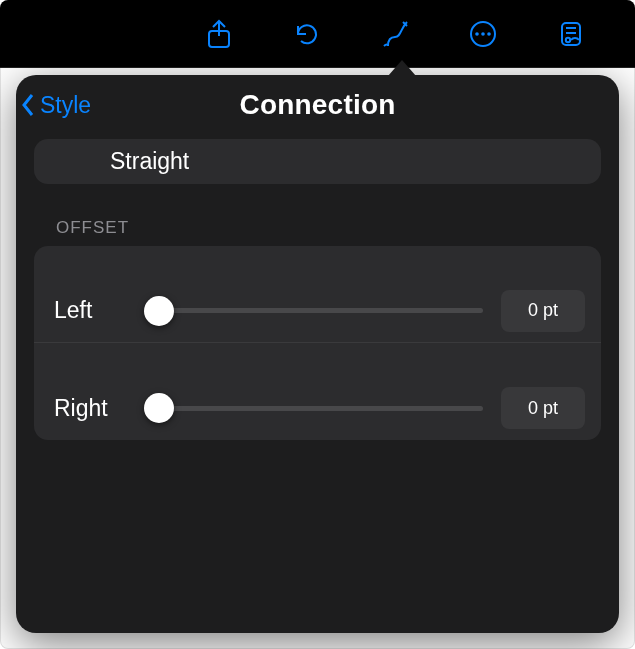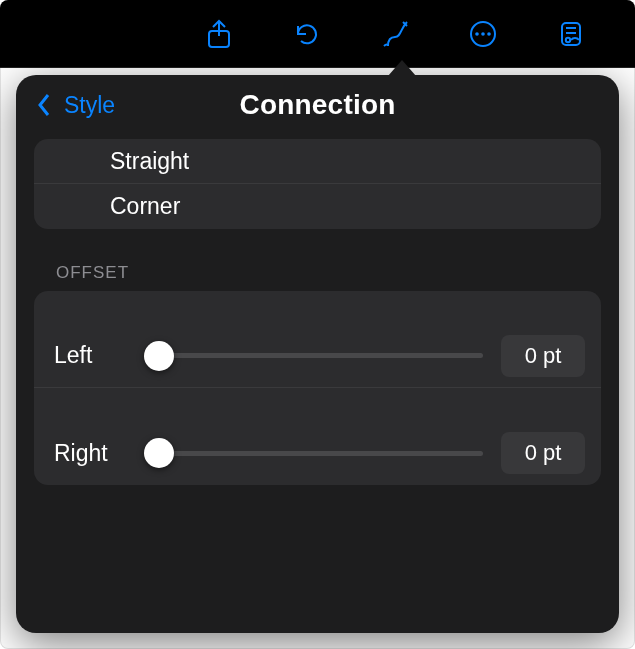--- a/index.html
+++ b/index.html
@@ -88,25 +88,25 @@
     justify-content: center;
   }
   .pop-title {
     color: var(--text);
     font-size: 28px;
     font-weight: 600;
     letter-spacing: 0.2px;
   }
   .back-btn {
     position: absolute;
-    left: 20px;
+    left: 4px;
     top: 0; bottom: 0;
     display: flex;
     align-items: center;
-    gap: 12px;
+    gap: 4px;
     color: var(--accent);
     font-size: 23px;
     cursor: pointer;
   }
   .back-btn svg { width: 16px; height: 26px; stroke: var(--accent); stroke-width: 3; fill: none; }
 
   .card {
     margin: 4px 18px 0 18px;
     background: var(--card-bg);
     border-radius: 14px;
@@ -186,21 +186,21 @@
     border-radius: 50%;
     box-shadow: 0 2px 6px rgba(0,0,0,0.5);
   }
   .value-box {
     flex-shrink: 0;
     width: 84px;
     height: 42px;
     background: var(--input-bg);
     border-radius: 8px;
     color: var(--text);
-    font-size: 22px;
+    font-size: 18px;
     display: flex;
     align-items: center;
     justify-content: center;
   }
 </style>
 </head>
 <body>
 
 <div class="shot">
 
@@ -253,24 +253,20 @@
           </svg>
         <span>Style</span>
       </div>
       <div class="pop-title">Connection</div>
     </div>
 
     <div class="card">
       <div class="option-row">
         <span class="check-slot"></span>
         <span class="option-label">Straight</span>
-      </div>
-      <div class="option-row">
-        <span class="check-slot"></span>
-        <span class="option-label">Corner</span>
       </div>
     </div>
 
     <div class="section-header">OFFSET</div>
 
     <div class="offset-card">
       <div class="slider-row">
         <div class="slider-label">Left</div>
         <div class="slider-wrap">
           <div class="slider-track"></div>

